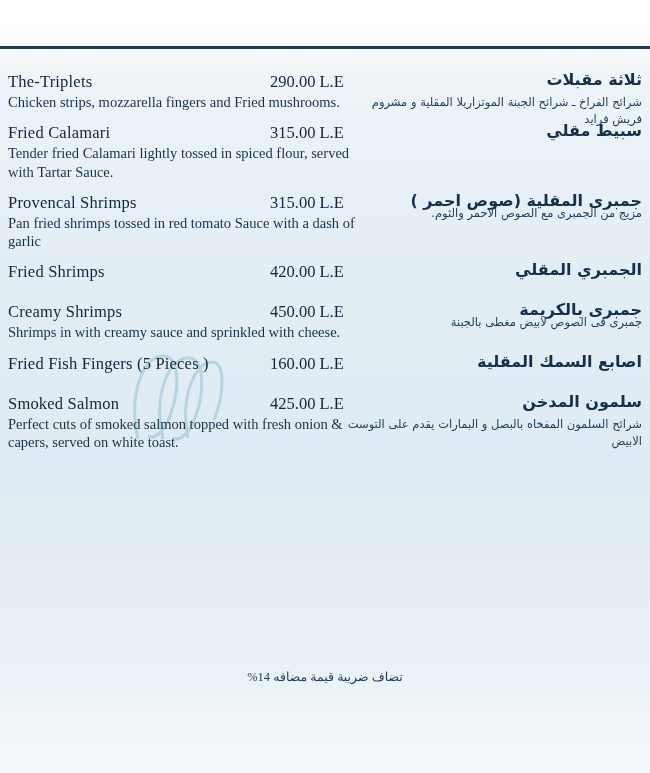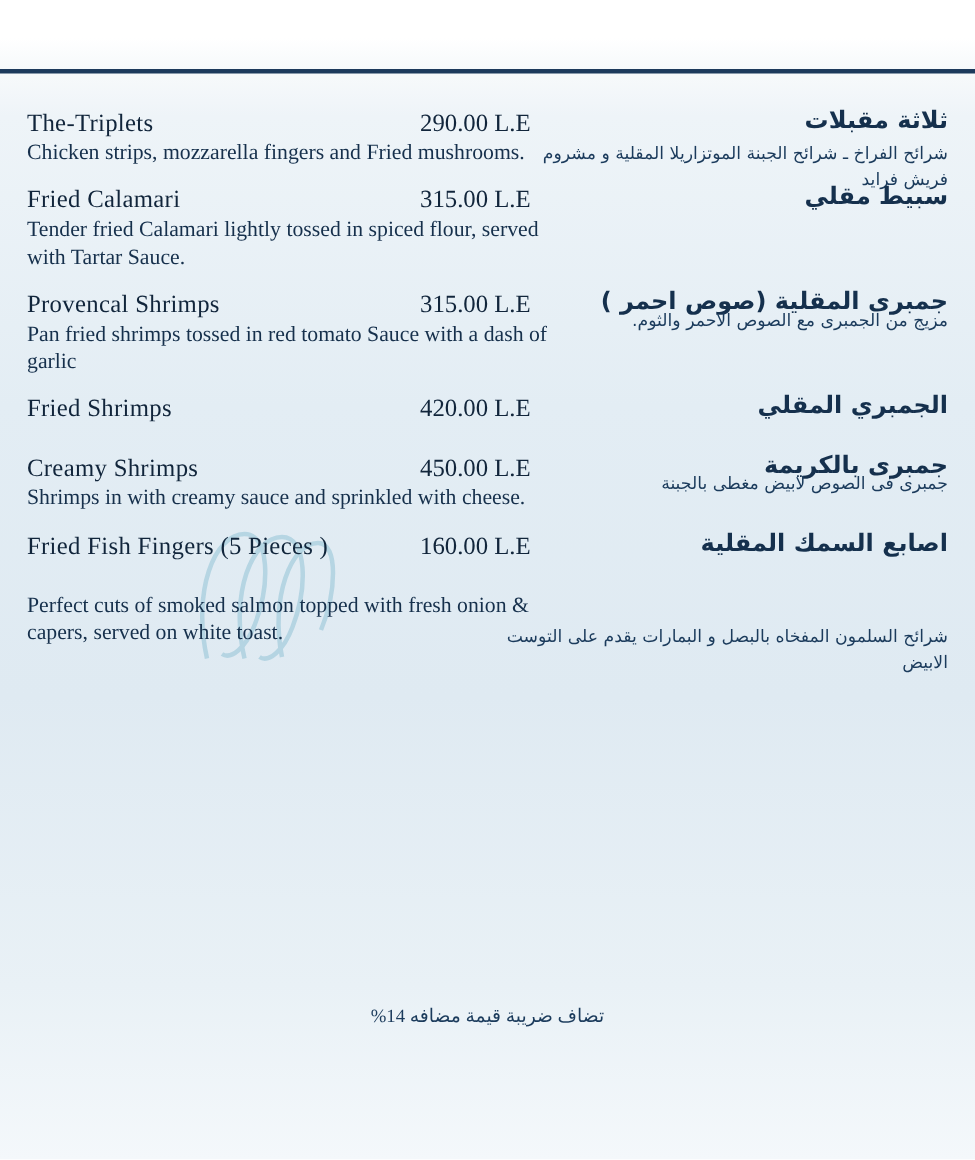--- a/index.html
+++ b/index.html
@@ -35,21 +35,21 @@
     right: 0;
     top: 46px;
     height: 3px;
     background: #1d3a5c;
   }
   .menu {
     position: absolute;
     top: 62px;
     left: 0;
     right: 0;
-    padding: 0 18px;
+    padding: 0 8px;
     box-sizing: border-box;
   }
   .item {
     position: relative;
     padding: 10px 0 2px 0;
     min-height: 28px;
   }
   .item-head {
     display: flex;
     align-items: baseline;
@@ -217,20 +217,25 @@
       <div class="item-head">
         <span class="name-en">Fried Fish Fingers (5 Pieces )</span>
         <span class="price">160.00 L.E</span>
         <span class="name-ar">اصابع السمك المقلية</span>
       </div>
       <div class="desc-en"></div>
       <div class="desc-ar"></div>
     </div>
 
     <div class="item">
+      <div class="item-head">
+        <span class="name-en">Smoked Salmon</span>
+        <span class="price">425.00 L.E</span>
+        <span class="name-ar">سلمون المدخن</span>
+      </div>
       <div class="desc-en">Perfect cuts of smoked salmon topped with fresh onion &amp; capers, served on white toast.</div>
       <div class="desc-ar two-line">شرائح السلمون المفخاه بالبصل و البمارات يقدم على التوست الابيض</div>
     </div>
 
   </div>
 
   <div class="footer-note">تضاف ضريبة قيمة مضافه 14%</div>
 
 </div>
 

